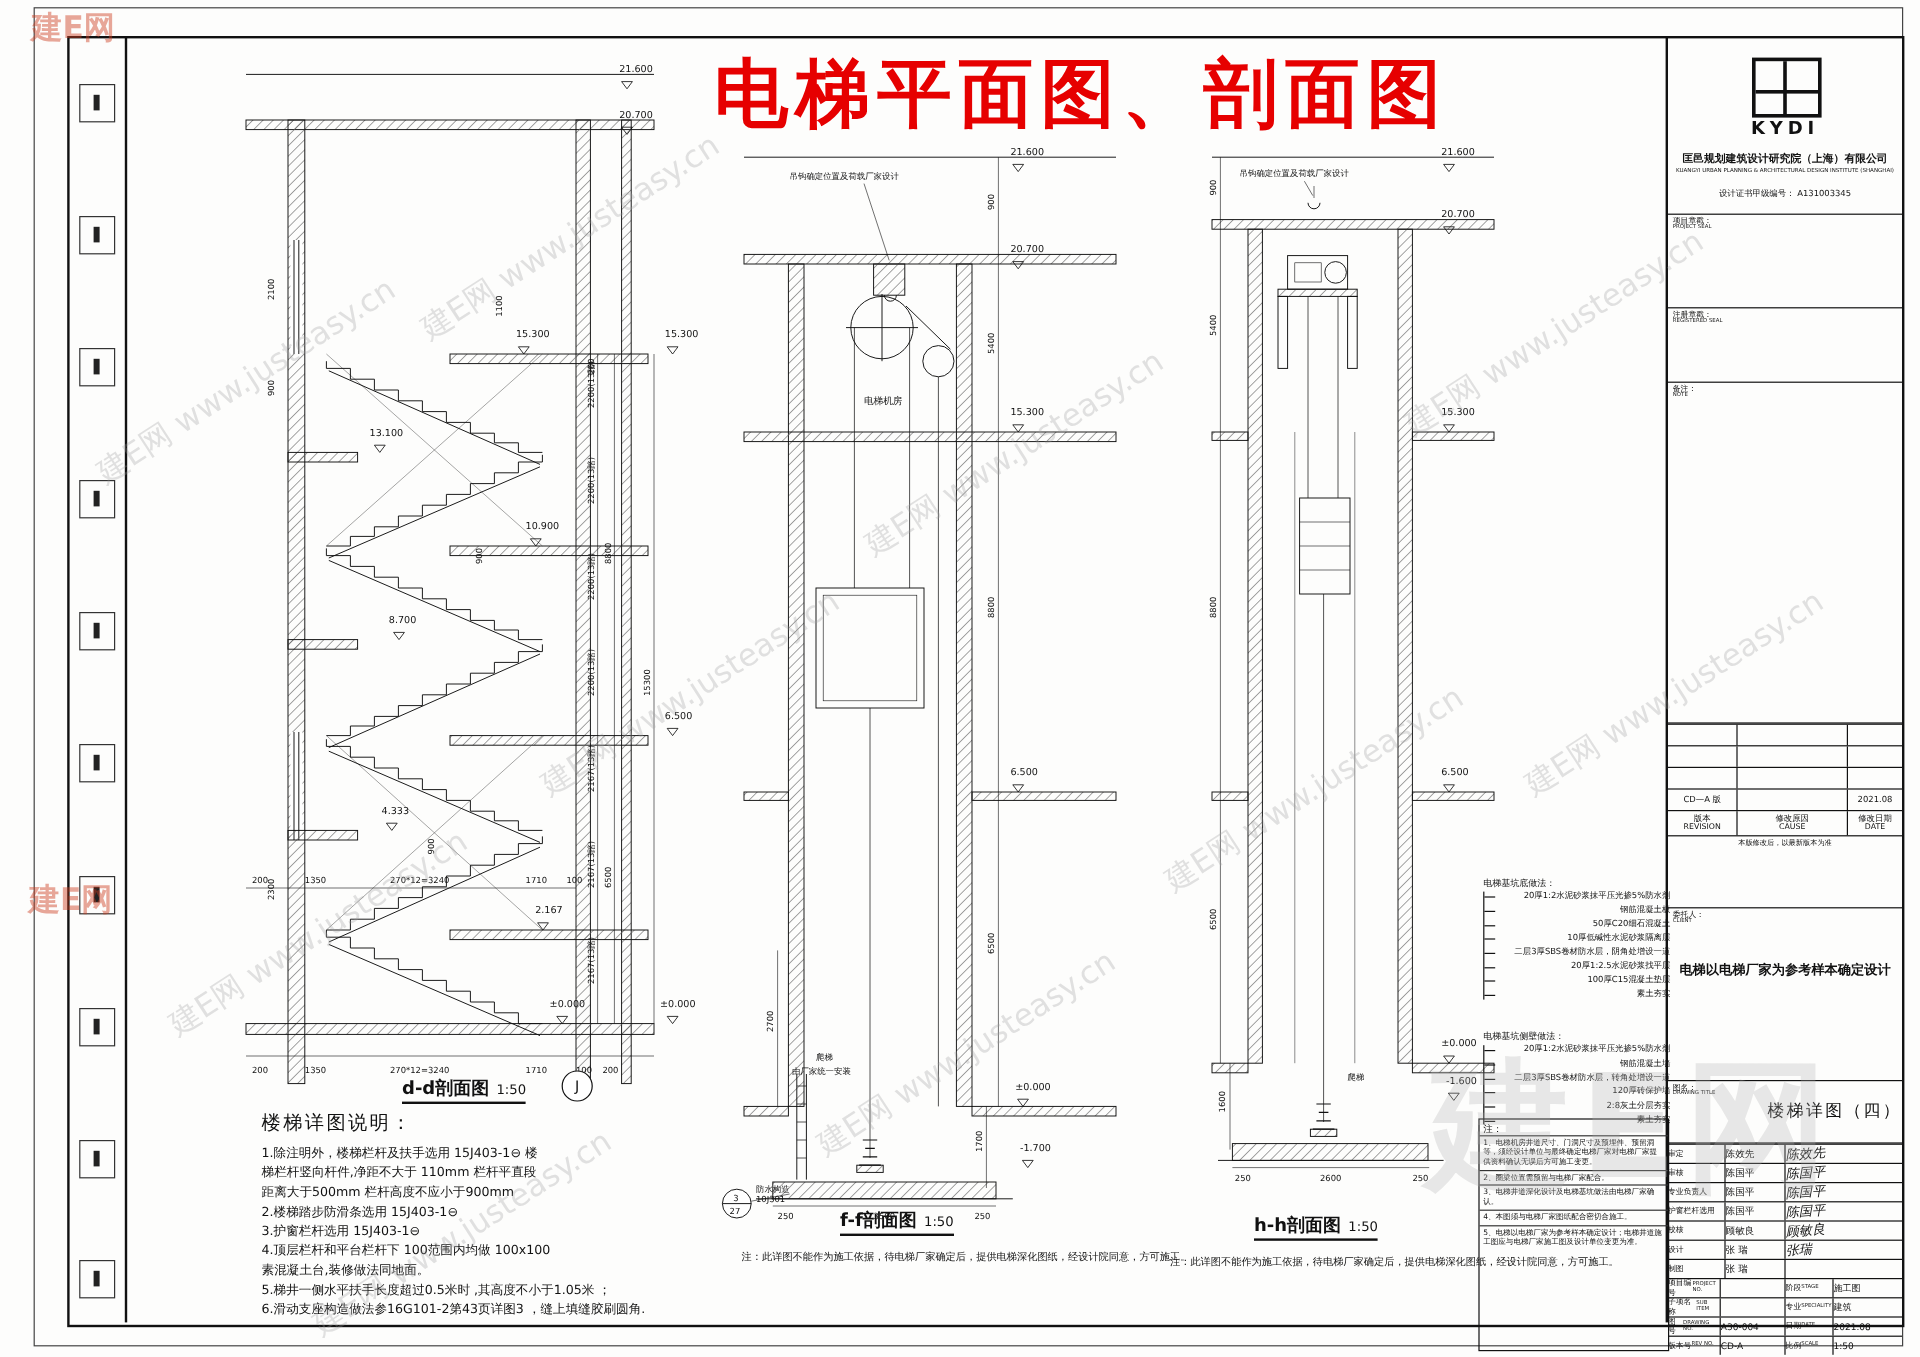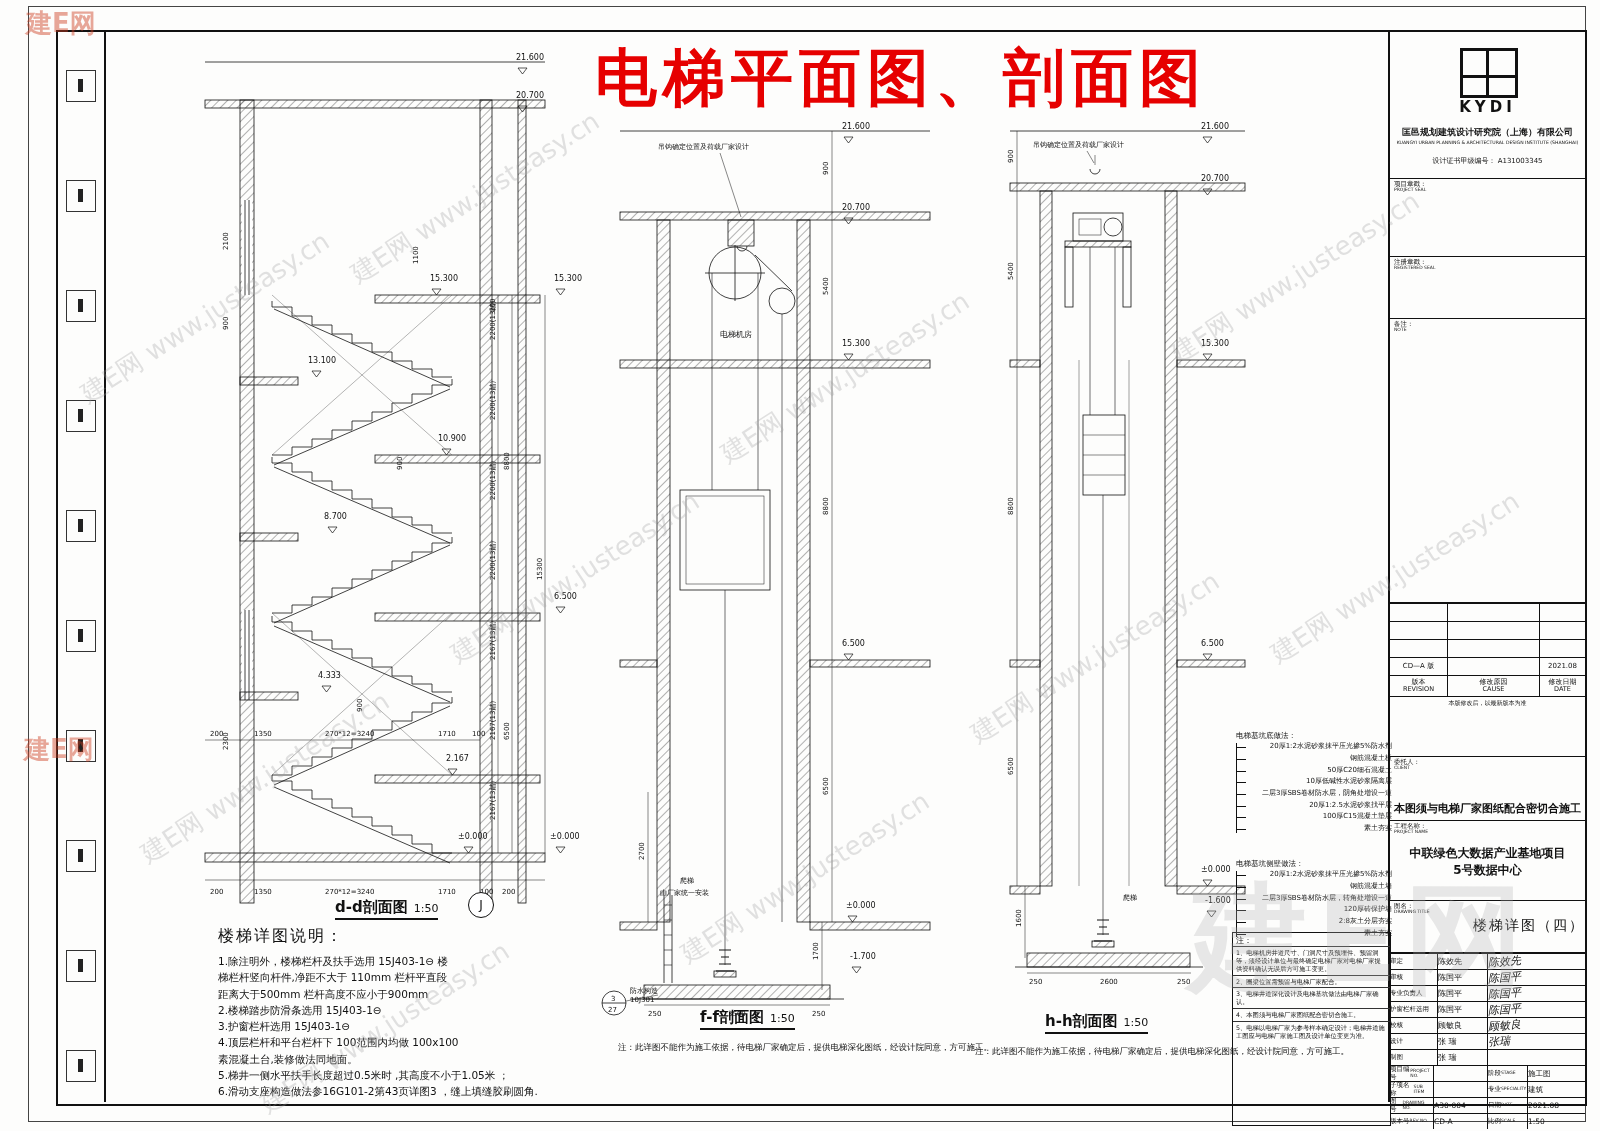--- a/index.html
+++ b/index.html
@@ -509,29 +509,23 @@
             <span>修改日期</span>
             <span class="en lab">DATE</span>
           </div>
       </div>
       <div style="border-top:1px solid #111;font-size:6px;text-align:center;height:11px;line-height:11px">本版修改后，以最新版本为准</div>
     </div>
 
     <div class="sec" style="top:726px;height:100px">
       <div class="lab" style="padding:2px 4px"><span>委托人：</span>
         <span class="en">CLIENT</span></div>
-      <div style="font-size:11px;font-weight:bold;text-align:center;margin-top:28px">本图须与电梯厂家图纸配合密切合施工</div>
+      <div style="font-size:11px;font-weight:bold;text-align:center;margin-top:28px">电梯以电梯厂家为参考样本确定设计</div>
     </div>
 
-    <div class="sec" style="top:790px;height:80px">
-      <div class="lab" style="padding:2px 4px"><span>工程名称：</span>
-        <span class="en">PROJECT NAME</span></div>
-      <div style="font-size:12px;font-weight:bold;text-align:center;margin-top:8px">中联绿色大数据产业基地项目</div>
-      <div style="font-size:12px;font-weight:bold;text-align:center">5号数据中心</div>
-    </div>
 
     <div class="sec" style="top:870px;height:52px">
       <div class="lab" style="padding:2px 4px"><span>图名：</span>
         <span class="en">DRAWING TITLE</span></div>
       <div style="font-size:14px;font-weight:normal;text-align:right;letter-spacing:2px">楼梯详图（四）</div>
     </div>
 
     <div class="sec" style="top:922px">
       <div class="appr-row">
           <div style="width:48px" class="lab">

